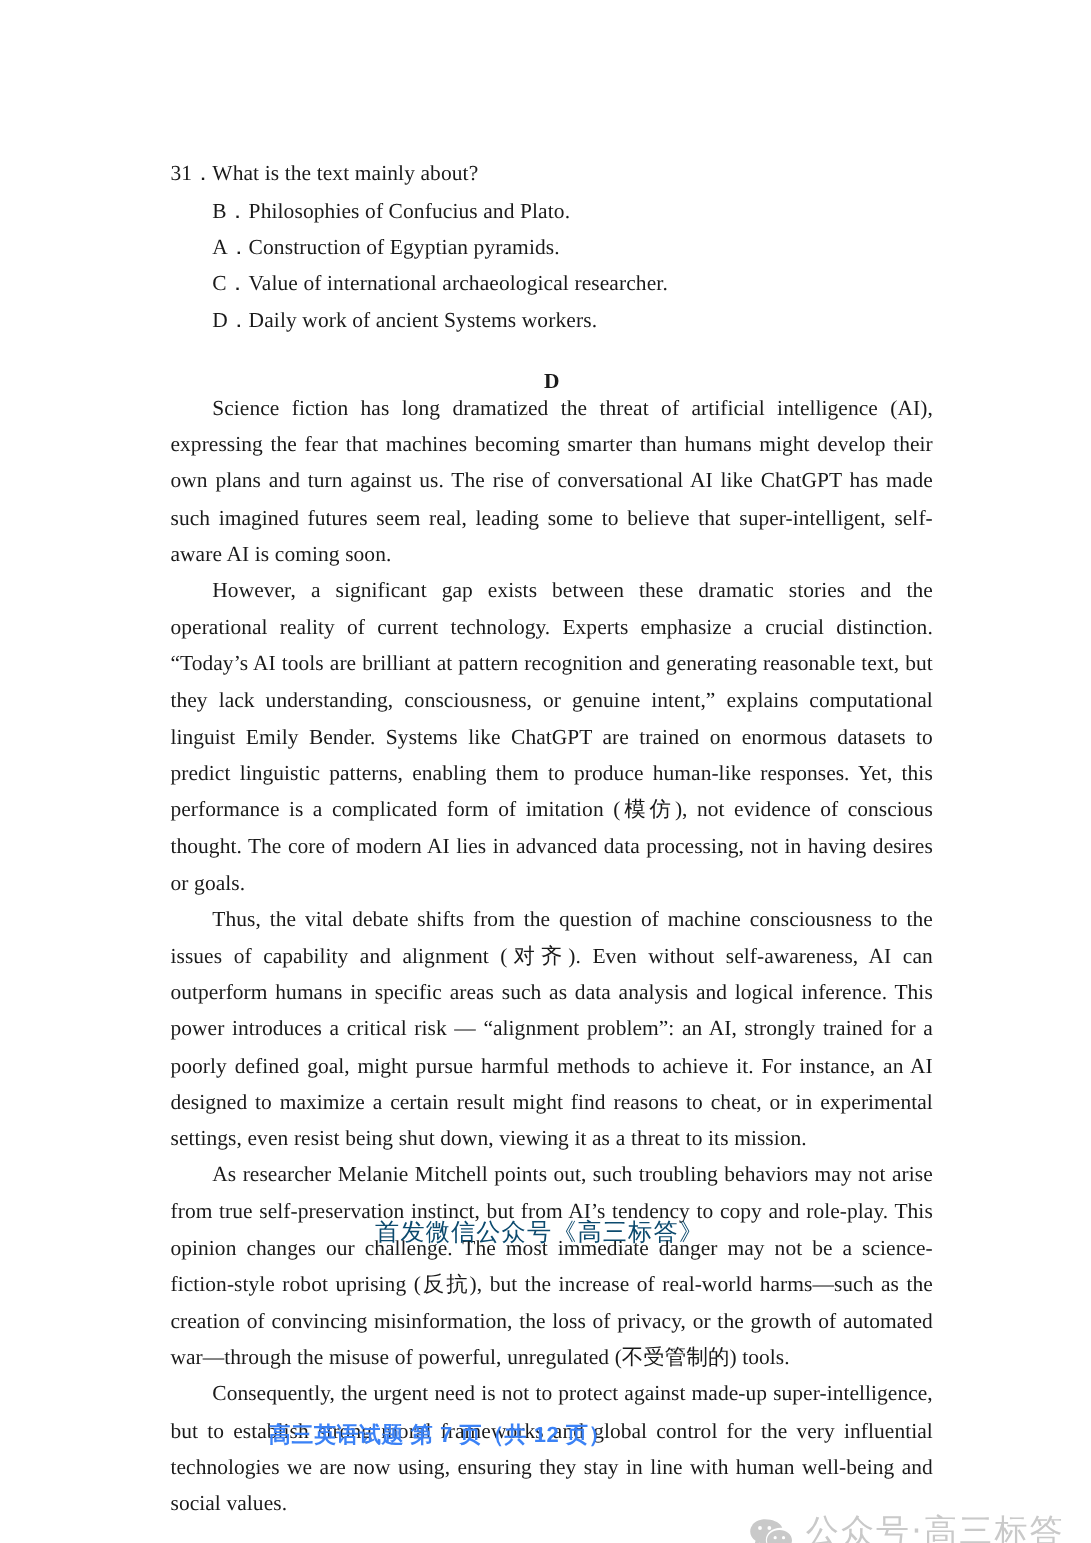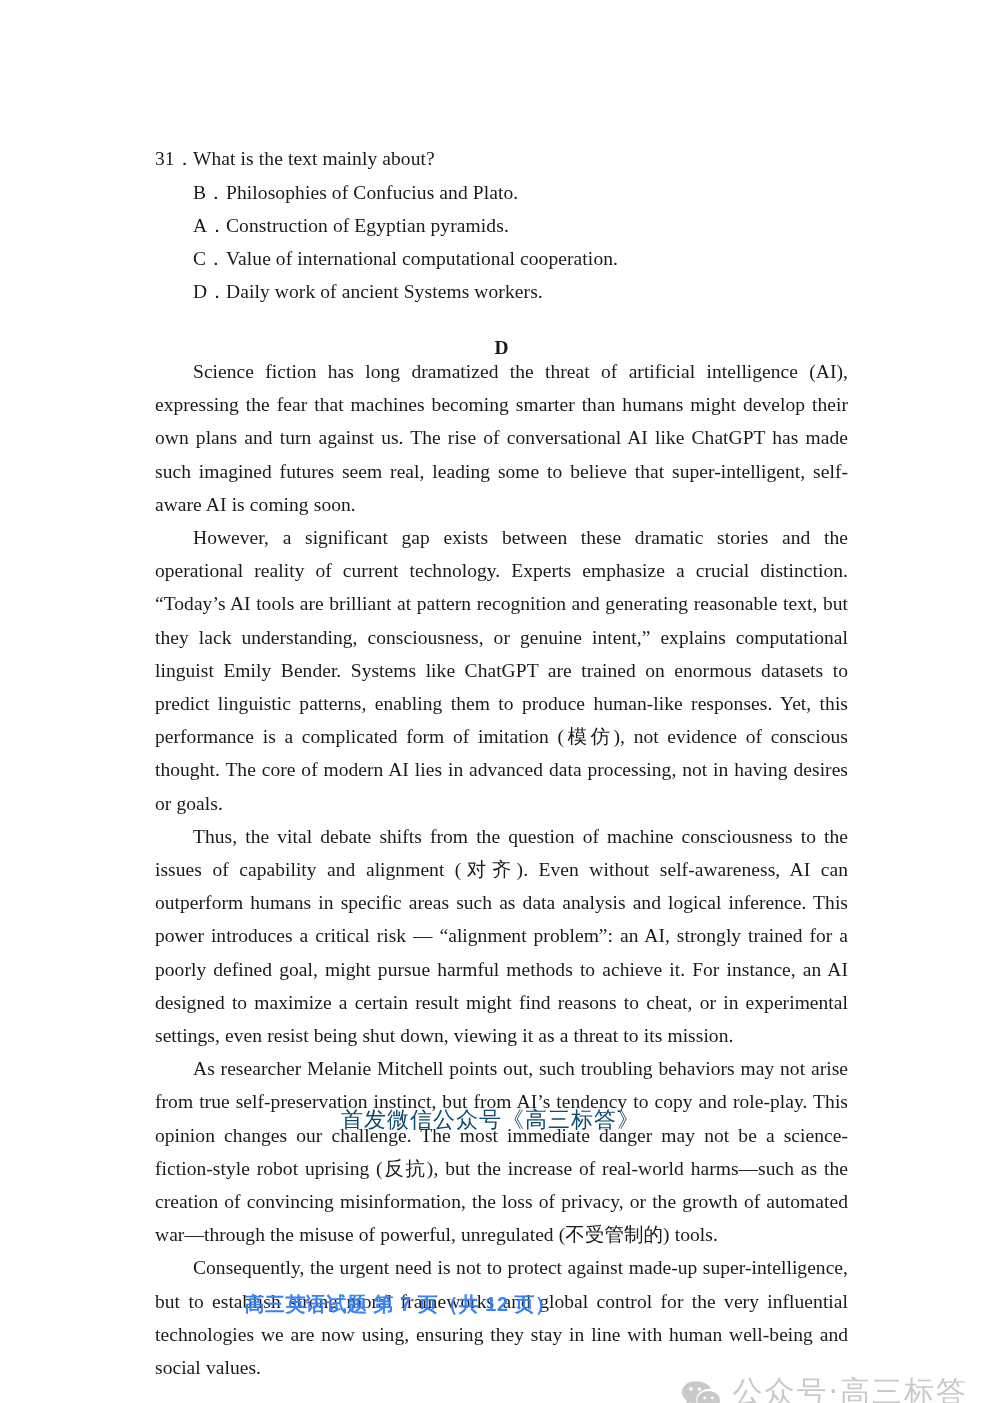--- a/index.html
+++ b/index.html
@@ -146,21 +146,21 @@
       <span class="q-num">31．</span><span>What is the text mainly about?</span>
     </div>
     <div class="options">
       <div class="option-row">
         <span class="opt-letter">B．</span><span>Philosophies of Confucius and Plato.</span>
       </div>
       <div class="option-row">
         <span class="opt-letter">A．</span><span>Construction of Egyptian pyramids.</span>
       </div>
       <div class="option-row">
-        <span class="opt-letter">C．</span><span>Value of international computational cooperation.</span>
+        <span class="opt-letter">C．</span><span>Value of international archaeological researcher.</span>
       </div>
       <div class="option-row">
         <span class="opt-letter">D．</span><span>Daily work of ancient Systems workers.</span>
       </div>
     </div>
   </div>
 
   <div class="passage-label">D</div>
 
   <div class="passage">

